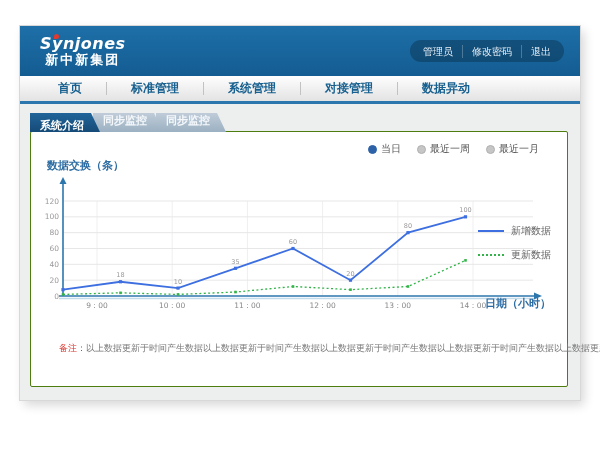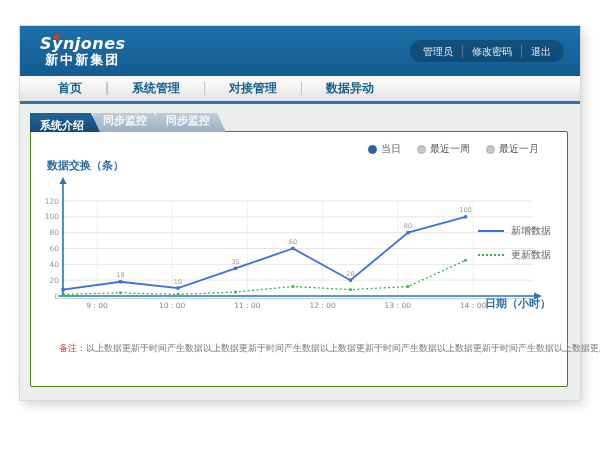--- a/index.html
+++ b/index.html
@@ -94,20 +94,21 @@
           <line x1="5" y1="0.6" x2="5" y2="4.6" stroke="#dfe9f2" stroke-width="1.3"></line>
         </svg>
         <span>退出</span>
       </div>
     </div>
   </div>
 
   <div class="nav">
     <div class="nav-item">首页</div>
     <div class="nav-sep"></div>
+    <div class="nav-item">标准管理</div>
     <div class="nav-sep"></div>
     <div class="nav-item">系统管理</div>
     <div class="nav-sep"></div>
     <div class="nav-item">对接管理</div>
     <div class="nav-sep"></div>
     <div class="nav-item">数据异动</div>
   </div>
 
   <div class="tabs">
     <div class="tab active">

